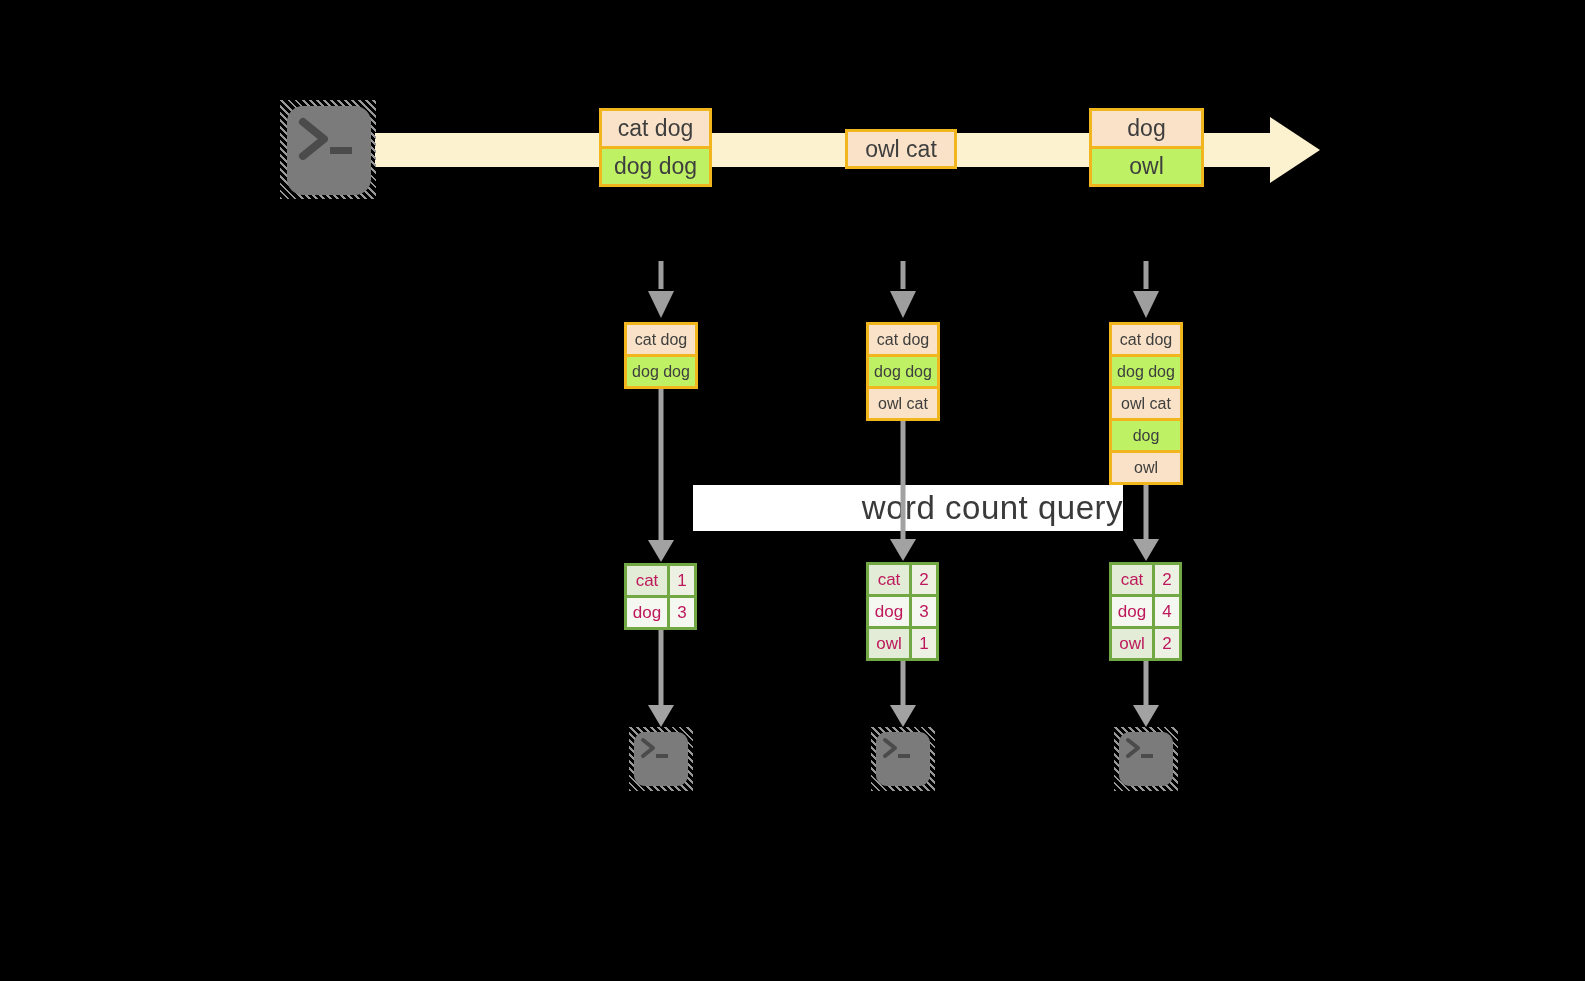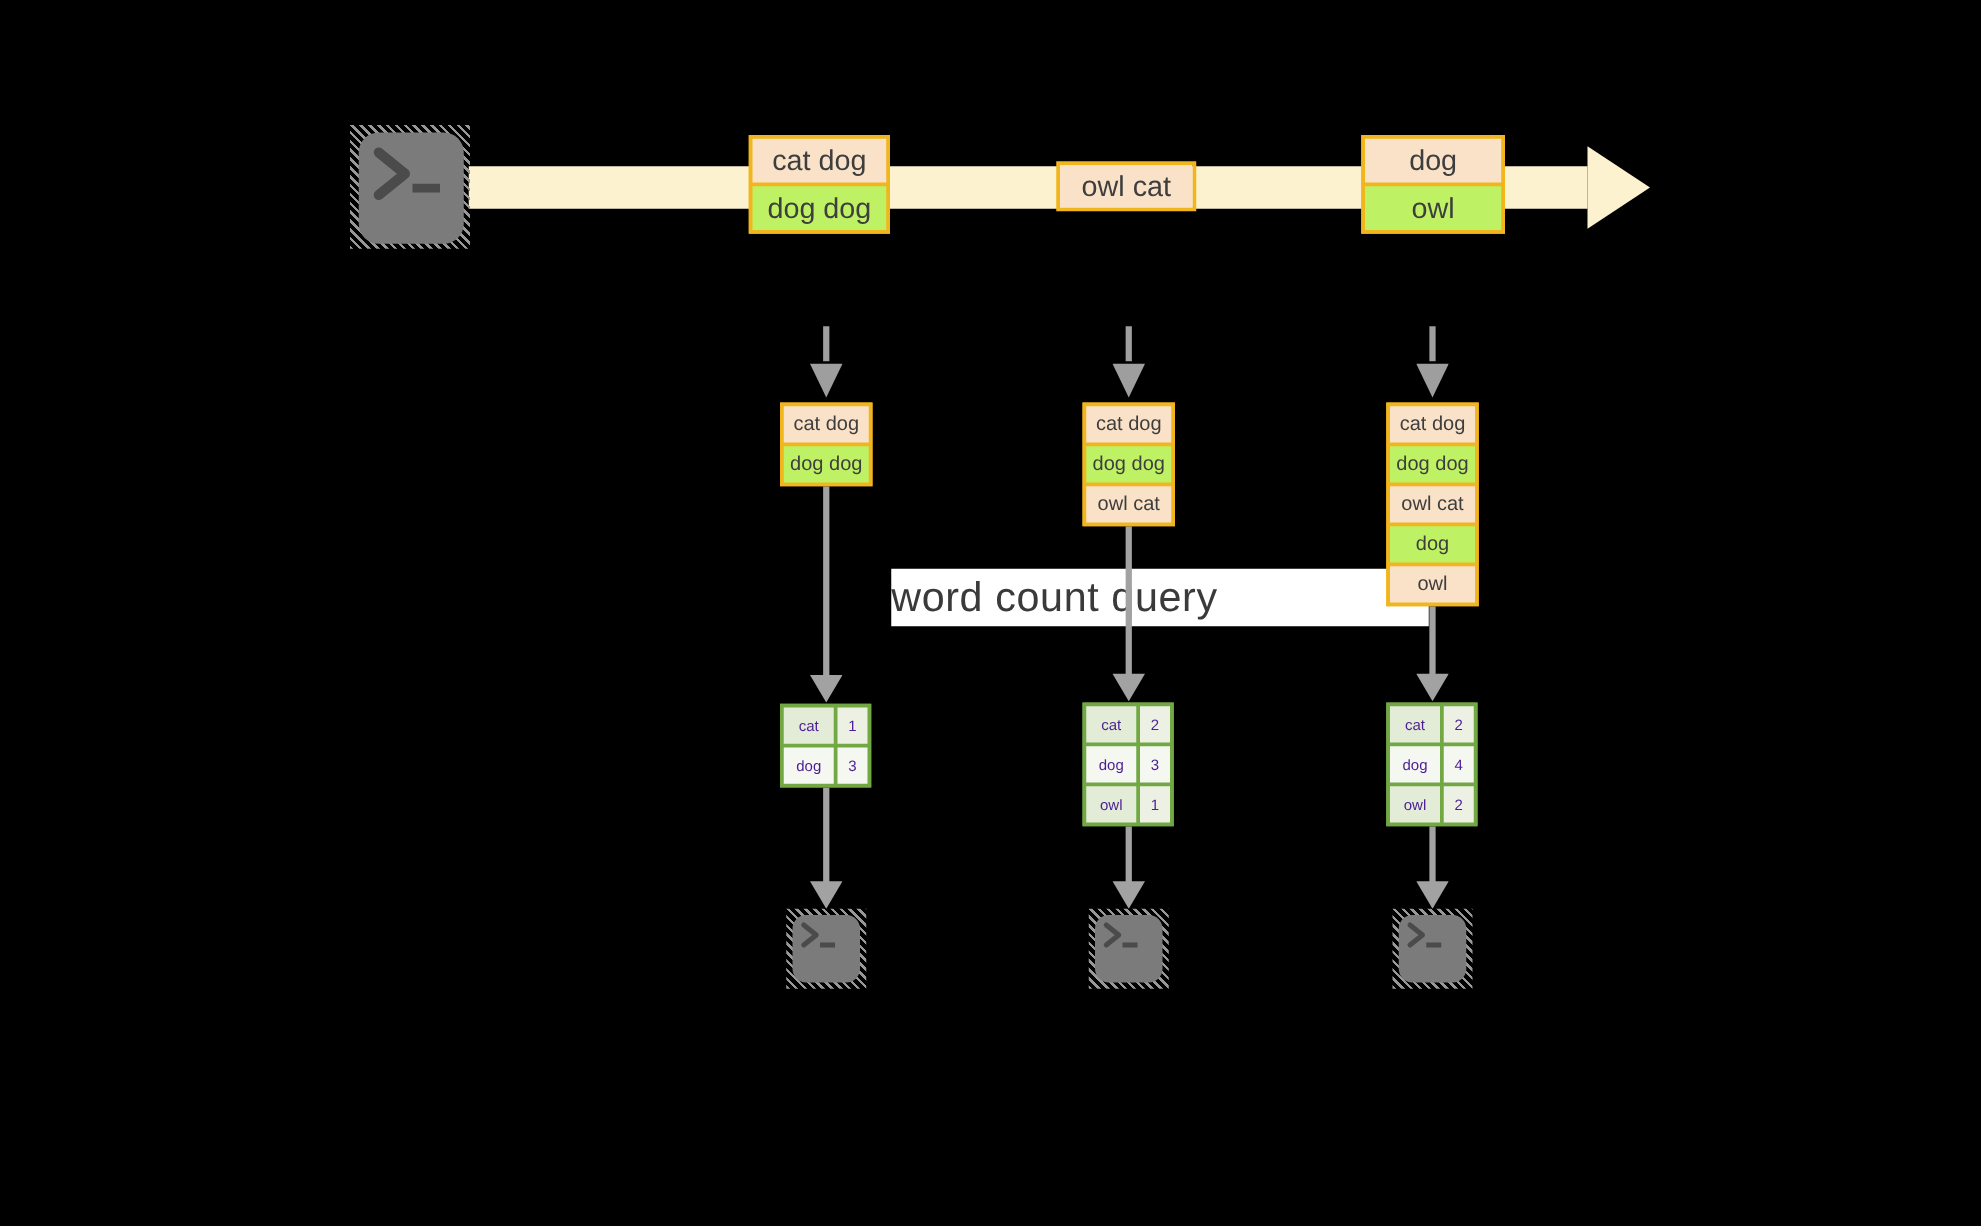--- a/index.html
+++ b/index.html
@@ -39,32 +39,32 @@
     color:#3e3e3e;white-space:nowrap;
   }
   .obox .orow{height:35px;font-size:23px;}
   .obox.single .orow{height:34px;}
   .stack{width:74px;}
   .stack .orow{height:29px;font-size:16px;}
   .peach{background:#f9e2c7;}
   .cream{background:#bef264;}
   
   .banner{
-    position:absolute;left:693px;top:455px;width:430px;height:46px;background:#ffffff;
-    display:flex;align-items:center;justify-content:flex-start;z-index:2;margin-left:20px;
+    position:absolute;left:693px;top:485px;width:430px;height:46px;background:#ffffff;
+    display:flex;align-items:center;justify-content:flex-end;z-index:2;
   }
   .banner span{font-size:33px;color:#3a3a3a;letter-spacing:0.5px;}
   
   .gtable{
     position:absolute;display:grid;grid-template-columns:40px 24px;grid-auto-rows:29px;
     gap:3px;background:#71a844;border:3px solid #71a844;z-index:6;width:73px;
   }
   .gcell{
     display:flex;align-items:center;justify-content:center;
-    font-size:12px;color:#4c1d95;white-space:nowrap;
+    font-size:17px;color:#be185d;white-space:nowrap;
   }
   .ga{background:#e3ecd6;}
   .ga2{background:#ecf1e4;}
   .gb{background:#f5f8f1;}
   
   .arr{position:absolute;z-index:5;}
 </style>
 </head>
 <body>
 

